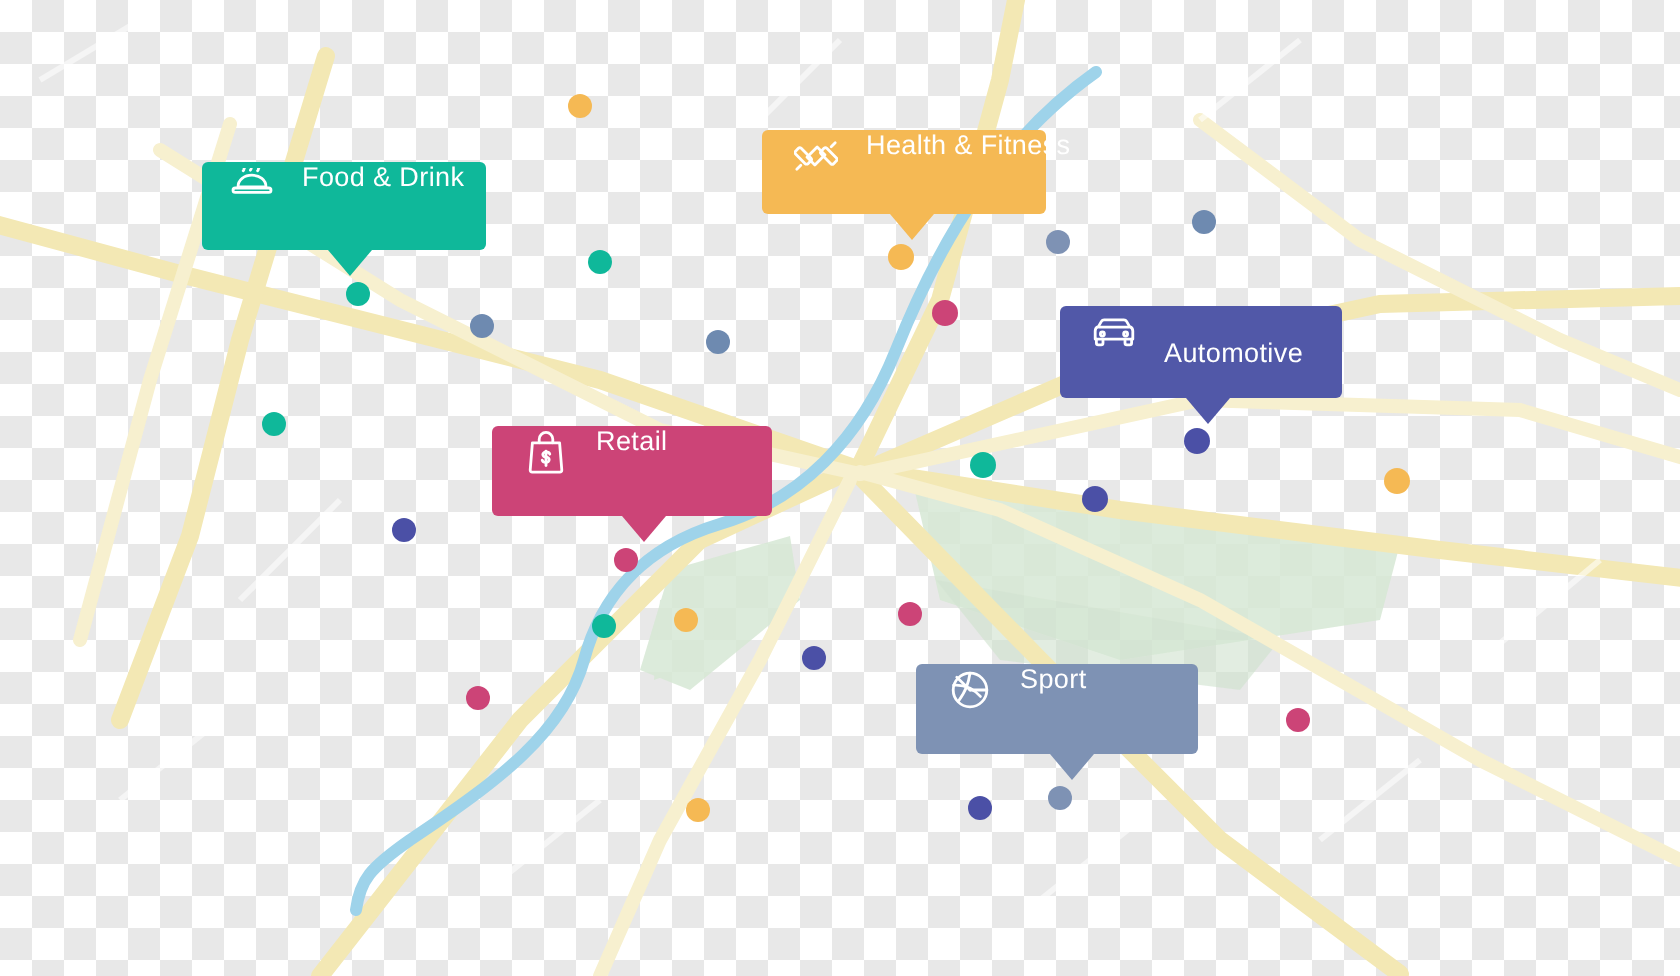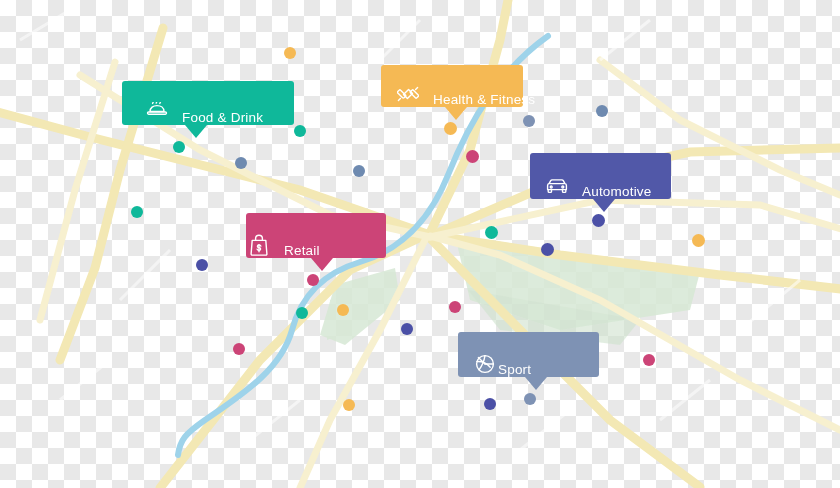--- a/index.html
+++ b/index.html
@@ -13,21 +13,21 @@
       linear-gradient(45deg,#e8e8e8 25%,transparent 25%,transparent 75%,#e8e8e8 75%),
       linear-gradient(45deg,#e8e8e8 25%,transparent 25%,transparent 75%,#e8e8e8 75%);
     background-size:32px 32px;
     background-position:0 0,16px 16px;
     background-color:#ffffff;}
 
   #mapsvg{position:absolute;inset:0;width:840px;height:488px;}
 
   .dot{position:absolute;border-radius:50%;}
 
-  .label{position:absolute;border-radius:3px;display:flex;align-items:flex-end;
+  .label{position:absolute;border-radius:3px;display:flex;align-items:flex-start;
          color:#ffffff;white-space:nowrap;box-sizing:border-box;}
   .label .ico{display:flex;align-items:center;justify-content:center;
               width:26px;height:26px;flex:0 0 26px;}
   .label .ico svg{display:block;}
   .label .txt{font-size:13.5px;letter-spacing:.2px;font-weight:400;}
   .tail{position:absolute;width:0;height:0;border-left:11px solid transparent;
         border-right:11px solid transparent;top:100%;}
 </style>
 </head>
 <body>
@@ -101,21 +101,21 @@
       <div class="dot" style="left: 337px; top: 304px; height: 12px; width: 12px; background: rgb(245, 185, 84);"></div>
       <div class="dot" style="left: 449px; top: 301px; height: 12px; width: 12px; background: rgb(204, 68, 119);"></div>
       <div class="dot" style="left: 401px; top: 323px; height: 12px; width: 12px; background: rgb(75, 80, 166);"></div>
       <div class="dot" style="left: 233px; top: 343px; height: 12px; width: 12px; background: rgb(204, 68, 119);"></div>
       <div class="dot" style="left: 643px; top: 354px; height: 12px; width: 12px; background: rgb(204, 68, 119);"></div>
       <div class="dot" style="left: 343px; top: 399px; height: 12px; width: 12px; background: rgb(245, 185, 84);"></div>
       <div class="dot" style="left: 484px; top: 398px; height: 12px; width: 12px; background: rgb(75, 80, 166);"></div>
       <div class="dot" style="left: 524px; top: 393px; height: 12px; width: 12px; background: rgb(126, 146, 180);"></div>
     </div>
   <div id="labels">
-      <div class="label" style="left: 122px; top: 81px; width: 172px; height: 44px; background: rgb(15, 184, 154); padding-left: 22px;">
+      <div class="label" style="left: 101px; top: 81px; width: 142px; height: 44px; background: rgb(15, 184, 154); padding-left: 12px;">
         <span class="ico">
           <svg width="22" height="20" viewBox="0 0 22 20">
             <path d="M4 9.5 C4 5.8 7.2 3.6 11 3.6 C14.8 3.6 18 5.8 18 9.5 Z" stroke="#ffffff" stroke-width="1.4" fill="none" stroke-linecap="round" stroke-linejoin="round"></path>
             <path d="M2.6 12.2 H19.4 a1.1 1.1 0 0 0 0-2.2 H2.6 a1.1 1.1 0 0 0 0 2.2 Z" stroke="#ffffff" stroke-width="1.4" fill="none" stroke-linecap="round" stroke-linejoin="round"></path>
             <path d="M6.6 1.4 c.7-.5.1-1.2.8-1.7" stroke="#ffffff" stroke-width="1.4" fill="none" stroke-linecap="round" stroke-linejoin="round"></path>
             <path d="M10.2 1.1 c.7-.5.1-1.2.8-1.7" stroke="#ffffff" stroke-width="1.4" fill="none" stroke-linecap="round" stroke-linejoin="round"></path>
             <path d="M13.8 1.4 c.7-.5.1-1.2.8-1.7" stroke="#ffffff" stroke-width="1.4" fill="none" stroke-linecap="round" stroke-linejoin="round"></path>
           </svg>
         </span>
         <span class="txt" style="margin-left: 12px;">Food &amp; Drink</span>
@@ -141,21 +141,21 @@
             <path d="M20.8 13.6 v1.9 a.9 .9 0 0 1 -.9 .9 h-1.5 a.9 .9 0 0 1 -.9-.9 v-1.2" stroke="#ffffff" stroke-width="1.4" fill="none" stroke-linecap="round" stroke-linejoin="round"></path>
             <path d="M2.6 13.6 h18.8 v-4.1 a2.3 2.3 0 0 0 -1.6-2.2 l-1.5-2.6 a1.6 1.6 0 0 0 -1.4-.8 H7.1 a1.6 1.6 0 0 0 -1.4 .8 L4.2 7.3 a2.3 2.3 0 0 0 -1.6 2.2 Z" stroke="#ffffff" stroke-width="1.4" fill="none" stroke-linecap="round" stroke-linejoin="round"></path>
             <path d="M4.6 7.6 h14.8" stroke="#ffffff" stroke-width="1.4" fill="none" stroke-linecap="round" stroke-linejoin="round"></path>
             <circle cx="6.2" cy="11" r="1" stroke="#ffffff" stroke-width="1.4" fill="none" stroke-linecap="round" stroke-linejoin="round"></circle>
             <circle cx="17.8" cy="11" r="1" stroke="#ffffff" stroke-width="1.4" fill="none" stroke-linecap="round" stroke-linejoin="round"></circle>
           </svg>
         </span>
         <span class="txt" style="margin-left: 12px; margin-top: 16px;">Automotive</span>
         <span class="tail" style="left: 63px; border-top: 13px solid rgb(81, 88, 168);"></span>
       </div>
-      <div class="label" style="left: 246px; top: 213px; width: 140px; height: 45px; background: rgb(204, 68, 119); ">
+      <div class="label" style="left: 246px; top: 213px; width: 140px; height: 45px; background: rgb(204, 68, 119); padding-left: 14px;">
         <span class="ico">
           <svg width="20" height="22" viewBox="0 0 20 22">
             <path d="M3.2 6.4 h13.6 l1.1 13.6 a1 1 0 0 1 -1 1.1 H3.1 a1 1 0 0 1 -1-1.1 Z" stroke="#ffffff" stroke-width="1.4" fill="none" stroke-linecap="round" stroke-linejoin="round"></path>
             <path d="M6.6 6.4 V4.6 a3.4 3.4 0 0 1 6.8 0 v1.8" stroke="#ffffff" stroke-width="1.4" fill="none" stroke-linecap="round" stroke-linejoin="round"></path>
             <path d="M10 10.6 v7.2" stroke="#ffffff" stroke-width="1.4" fill="none" stroke-linecap="round" stroke-linejoin="round"></path>
             <path d="M11.9 12.1 a1.9 1.4 0 0 0 -1.9-1.1 a1.6 1.3 0 0 0 0 2.6 a1.6 1.3 0 0 1 0 2.6 a1.9 1.4 0 0 1 -1.9-1.1" stroke="#ffffff" stroke-width="1.4" fill="none" stroke-linecap="round" stroke-linejoin="round"></path>
           </svg>
         </span>
         <span class="txt" style="margin-left: 12px;">Retail</span>
         <span class="tail" style="left: 65px; border-top: 13px solid rgb(204, 68, 119);"></span>
@@ -163,17 +163,17 @@
       <div class="label" style="left: 458px; top: 332px; width: 141px; height: 45px; background: rgb(126, 146, 180); padding-left: 14px;">
         <span class="ico">
           <svg width="22" height="22" viewBox="0 0 22 22">
             <circle cx="11" cy="11" r="8.4" stroke="#ffffff" stroke-width="1.4" fill="none" stroke-linecap="round" stroke-linejoin="round"></circle>
             <path d="M2.8 8.6 C7.8 8.2 12.6 10.2 16.2 14.2" stroke="#ffffff" stroke-width="1.4" fill="none" stroke-linecap="round" stroke-linejoin="round"></path>
             <path d="M11 2.6 C10.2 7.6 9.2 11 5.2 16.6" stroke="#ffffff" stroke-width="1.4" fill="none" stroke-linecap="round" stroke-linejoin="round"></path>
             <path d="M11 11 L19.4 11" stroke="#ffffff" stroke-width="1.4" fill="none" stroke-linecap="round" stroke-linejoin="round"></path>
             <path d="M11 11 L4.4 4.6" stroke="#ffffff" stroke-width="1.4" fill="none" stroke-linecap="round" stroke-linejoin="round"></path>
           </svg>
         </span>
-        <span class="txt" style="margin-left: 0;">Sport</span>
+        <span class="txt" style="margin-left: 12px;">Sport</span>
         <span class="tail" style="left: 67px; border-top: 13px solid rgb(126, 146, 180);"></span>
       </div>
     </div>
 </div>
 
 </body></html>

